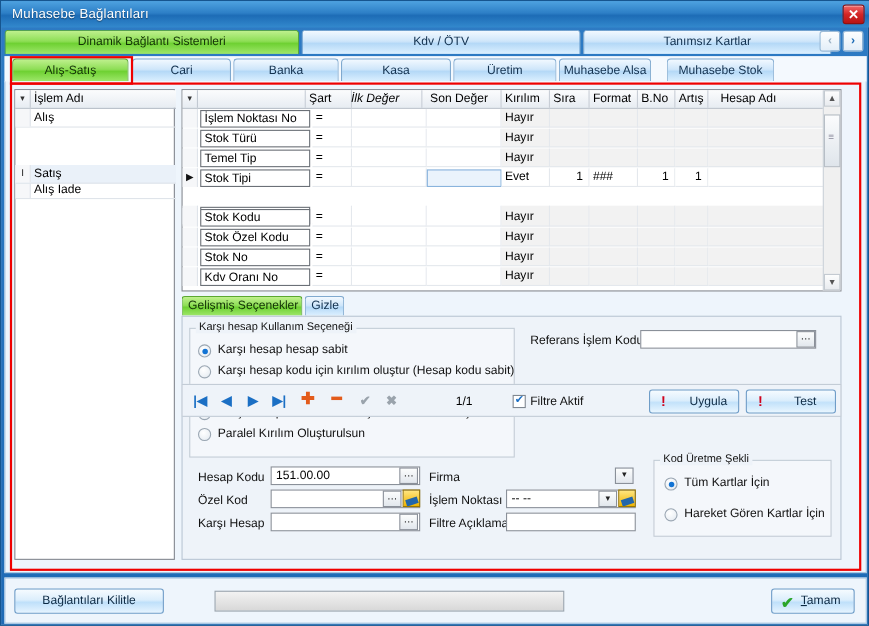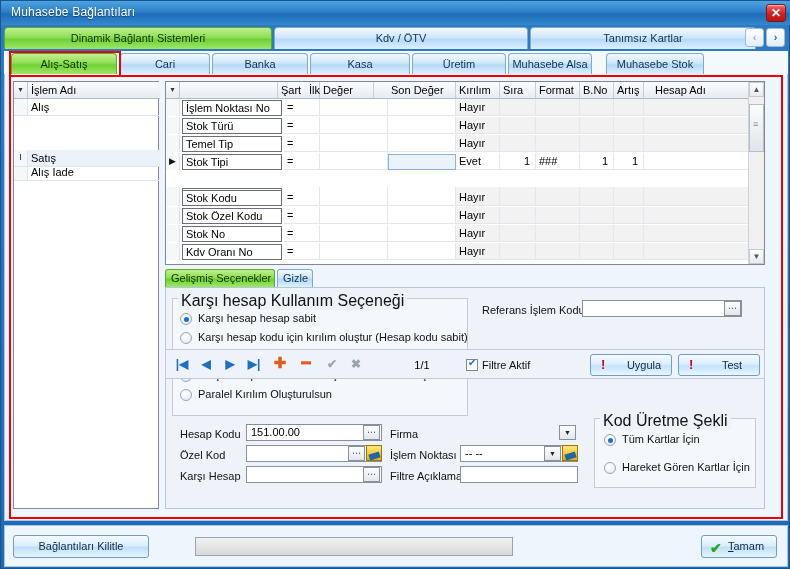--- a/index.html
+++ b/index.html
@@ -216,21 +216,21 @@
   #opt-body {
     position:absolute; left:0; top:206px; width:600px; height:222px;
     background:#eef3f9; border:1px solid #b9c6d4;
   }
 
   
   .grpbox {
     position:absolute; border:1px solid #c3ccd6; background:#f4f7fb;
   }
   .grplabel {
-    position:absolute; font-size:16px; color:#111; background:#eef3f9;
+    position:absolute; font-size:10px; color:#111; background:#eef3f9;
     padding:0 3px; white-space:nowrap;
   }
   .radio {
     position:absolute; width:12px; height:12px; border-radius:50%;
     border:1px solid #9aa6b2;
     background:radial-gradient(circle at 40% 35%, #ffffff 0%, #eef2f6 60%, #dde4ec 100%);
     cursor:pointer;
   }
   .radio.on:after {
     content:""; position:absolute; left:2.5px; top:2.5px; width:5px; height:5px;
@@ -379,21 +379,21 @@
       </div>
     </div>
 
     <div id="rightpanel">
 
       <div id="dgrid">
         <div class="dg-head">
           <div class="drop">▾</div>
           <div class="dg-hc" style="left:14px;width:98px;"></div>
           <div class="dg-hc" style="left:112px;width:42px;">Şart</div>
-          <div class="dg-hc" style="left:140px;width:68px;">İlk Değer</div>
+          <div class="dg-hc" style="left:150px;width:68px;font-style:italic;">İlk Değer</div>
           <div class="dg-hc" style="left:222px;width:68px;">Son Değer</div>
           <div class="dg-hc" style="left:290px;width:44px;">Kırılım</div>
           <div class="dg-hc" style="left:334px;width:36px;">Sıra</div>
           <div class="dg-hc" style="left:370px;width:44px;">Format</div>
           <div class="dg-hc" style="left:414px;width:34px;">B.No</div>
           <div class="dg-hc" style="left:448px;width:30px;">Artış</div>
           <div class="dg-hc" style="left:486px;width:106px;border-right:none;">Hesap Adı</div>
         </div>
 
         <div class="dg-row" style="top:17px;">

